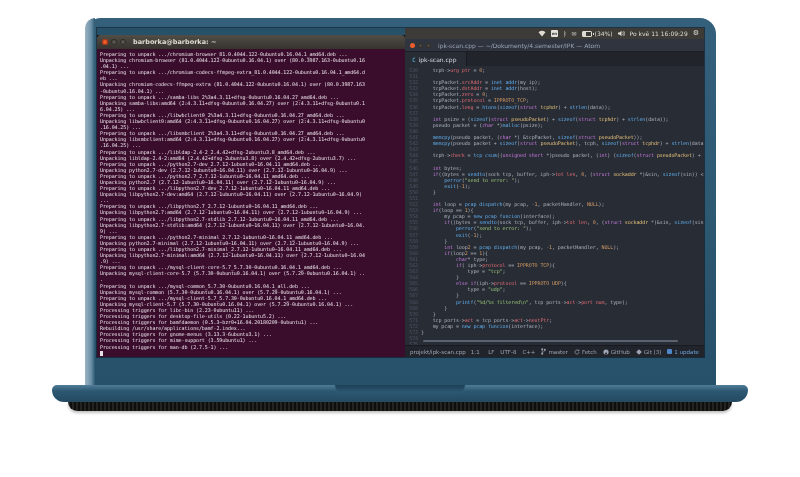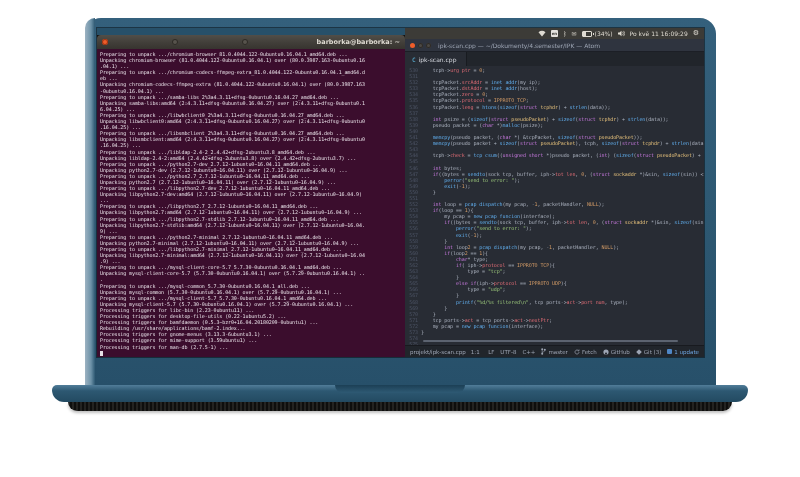--- a/index.html
+++ b/index.html
@@ -22,21 +22,21 @@
        background:repeating-linear-gradient(90deg,#232321 0 2px,#0e0e0d 2px 4px);
        border-radius:0 0 9px 9px;box-shadow:0 2px 3px rgba(0,0,0,.25);}
   
   .screen{position:absolute;left:12px;top:10px;width:607px;height:329px;background:#111;
        display:flex;overflow:hidden;box-shadow:0 0 0 1px rgba(0,0,0,.45);}
   .left-col{width:308px;height:100%;display:flex;flex-direction:column;}
   .right-col{width:299px;height:100%;display:flex;flex-direction:column;background:#282c34;}
   
   .desktop-strip{height:7px;background:#275069;}
   .term-titlebar{height:14px;background:linear-gradient(180deg,#514e48 0%,#403d38 60%,#37342f 100%);
-       border-radius:4px 4px 0 0;display:flex;align-items:center;padding:0 5px;gap:3px;justify-content:space-between;}
+       border-radius:4px 4px 0 0;display:flex;align-items:center;padding:0 5px;gap:3px;}
   .wbtn{width:6px;height:6px;border-radius:50%;}
   .wbtn.close{background:#ef5d2a;box-shadow:inset 0 0 0 1px #9e3414;}
   .wbtn.min,.wbtn.max{background:#57534c;box-shadow:inset 0 0 0 1px #2e2b27;}
   .term-title{color:#dfdbd2;font-size:6.5px;font-weight:bold;margin-left:4px;
        white-space:nowrap;overflow:hidden;}
   .term-body{flex:1;background:#3b0d2d;padding:2px 0 0 3px;overflow:hidden;
        font-family:"DejaVu Sans Mono",monospace;font-size:5px;line-height:6.1px;
        color:#eae3ea;letter-spacing:-0.1px;}
   .term-line{white-space:pre;height:6.1px;}
   .cursor{display:inline-block;width:3px;height:5px;background:#e6dfe6;vertical-align:middle;}

